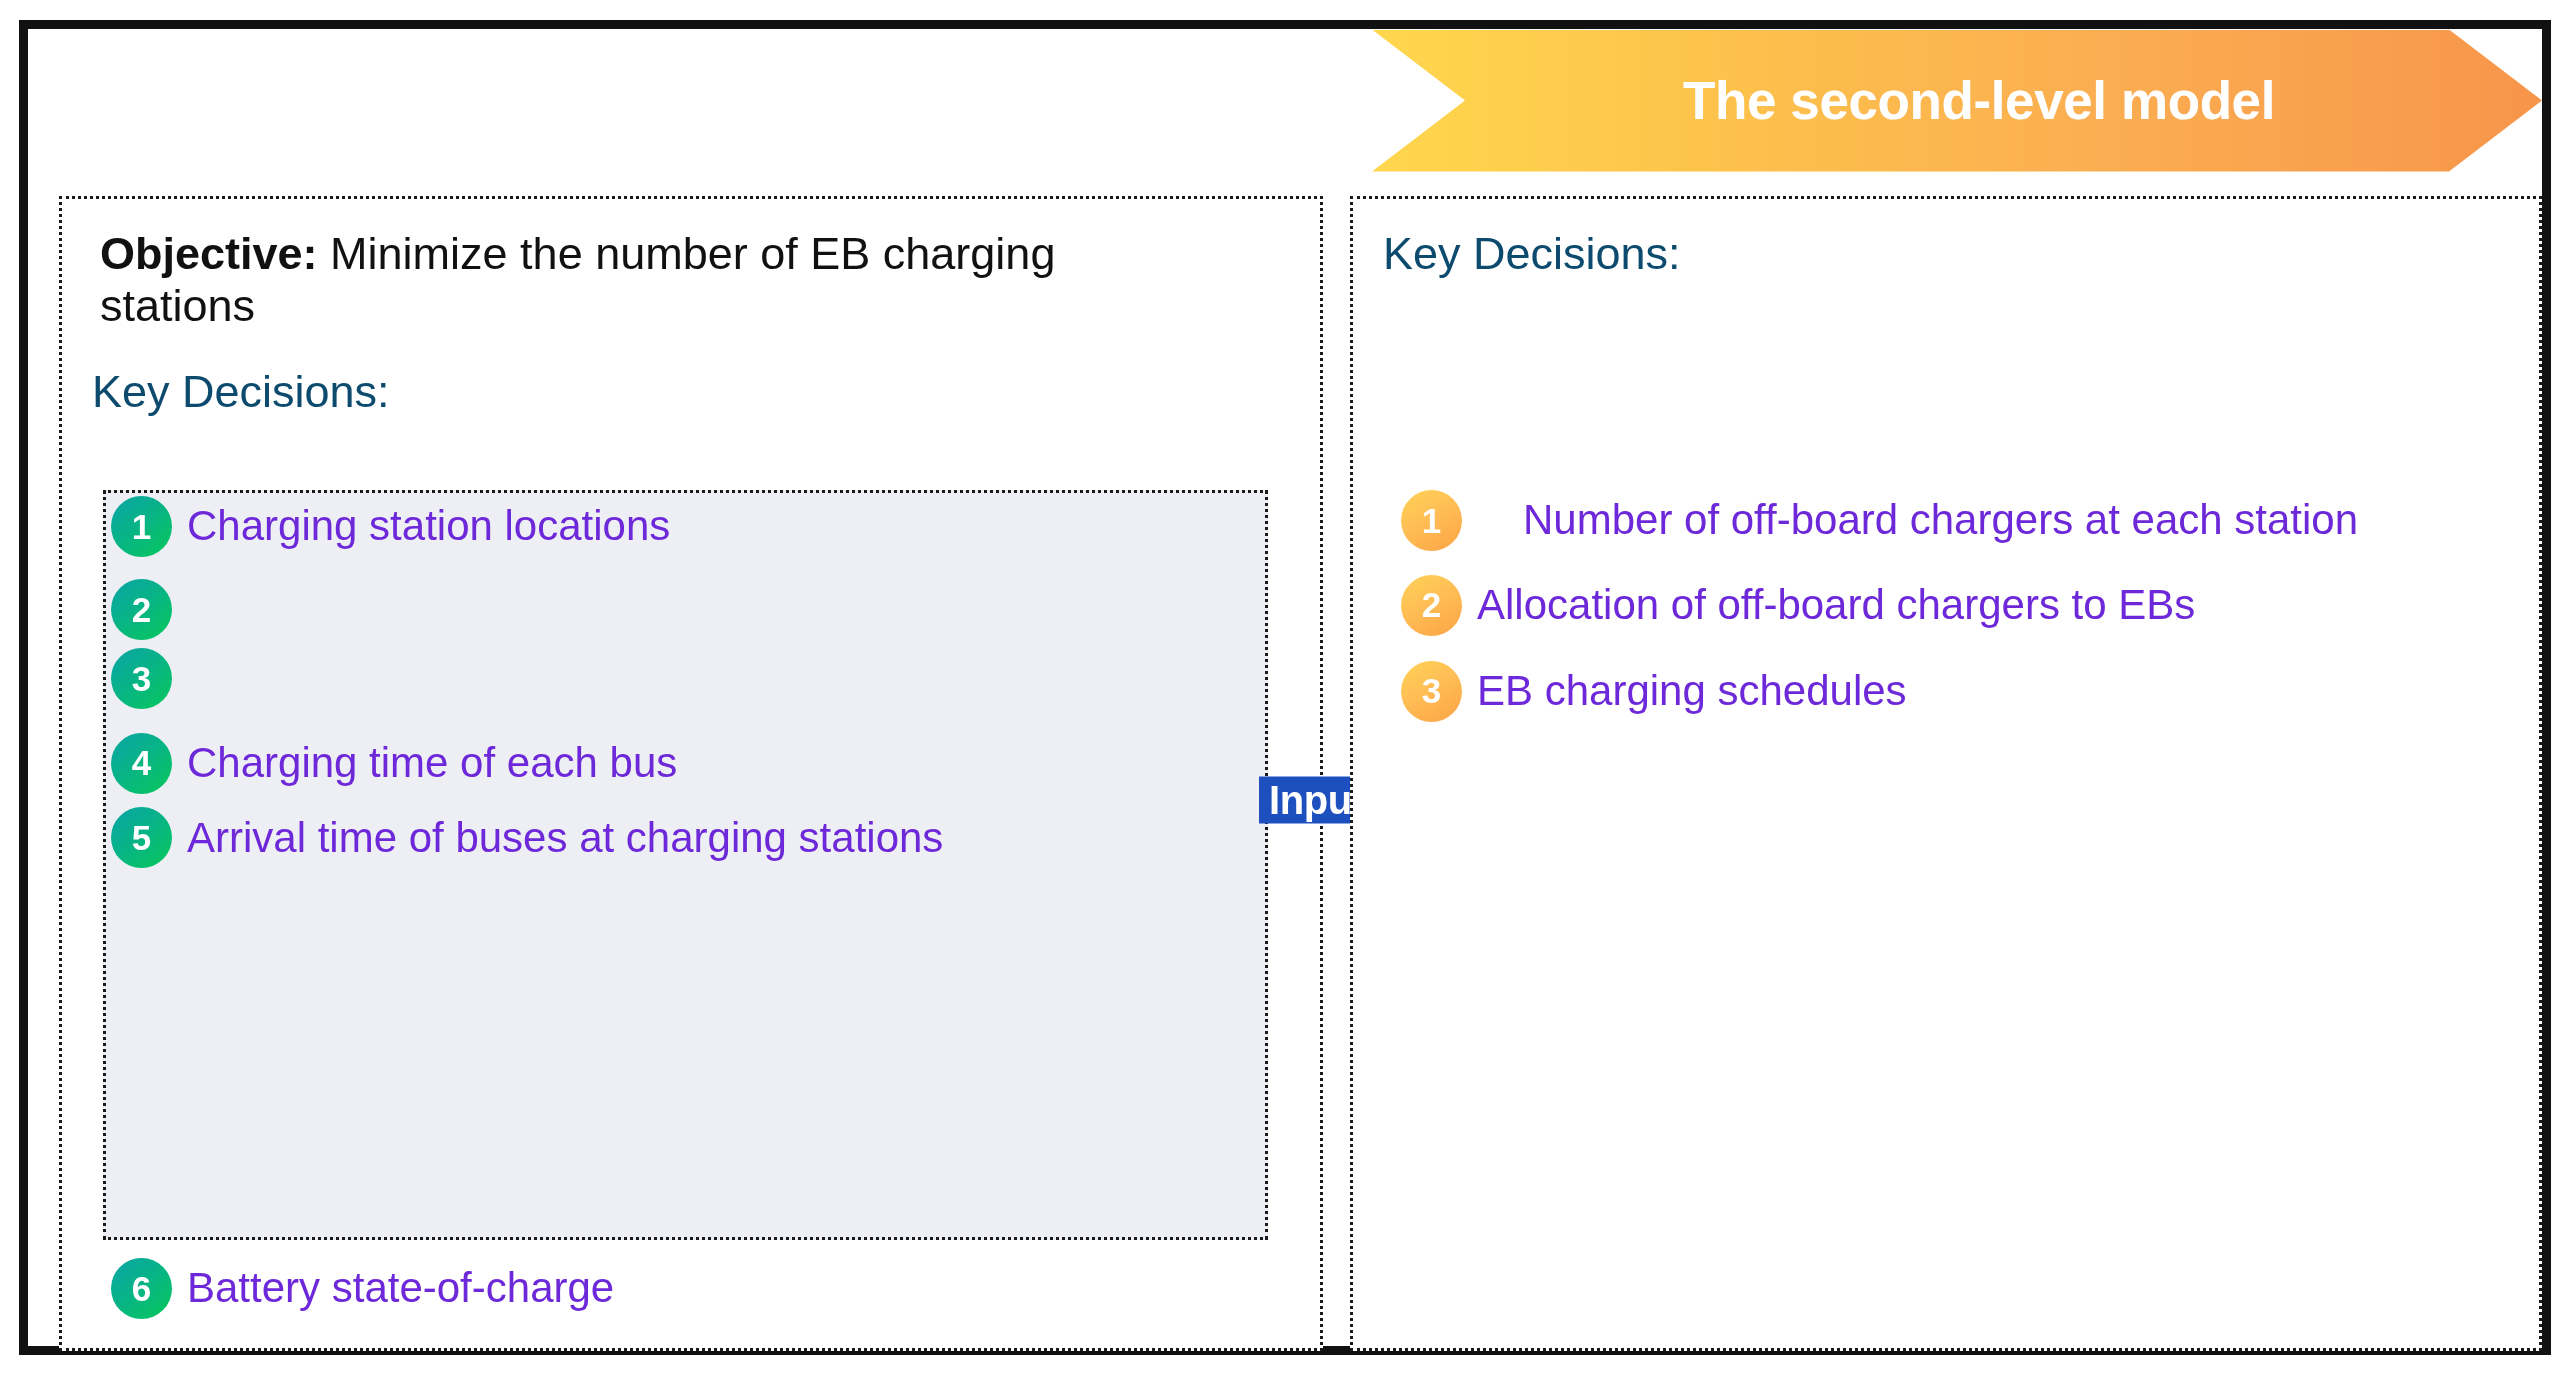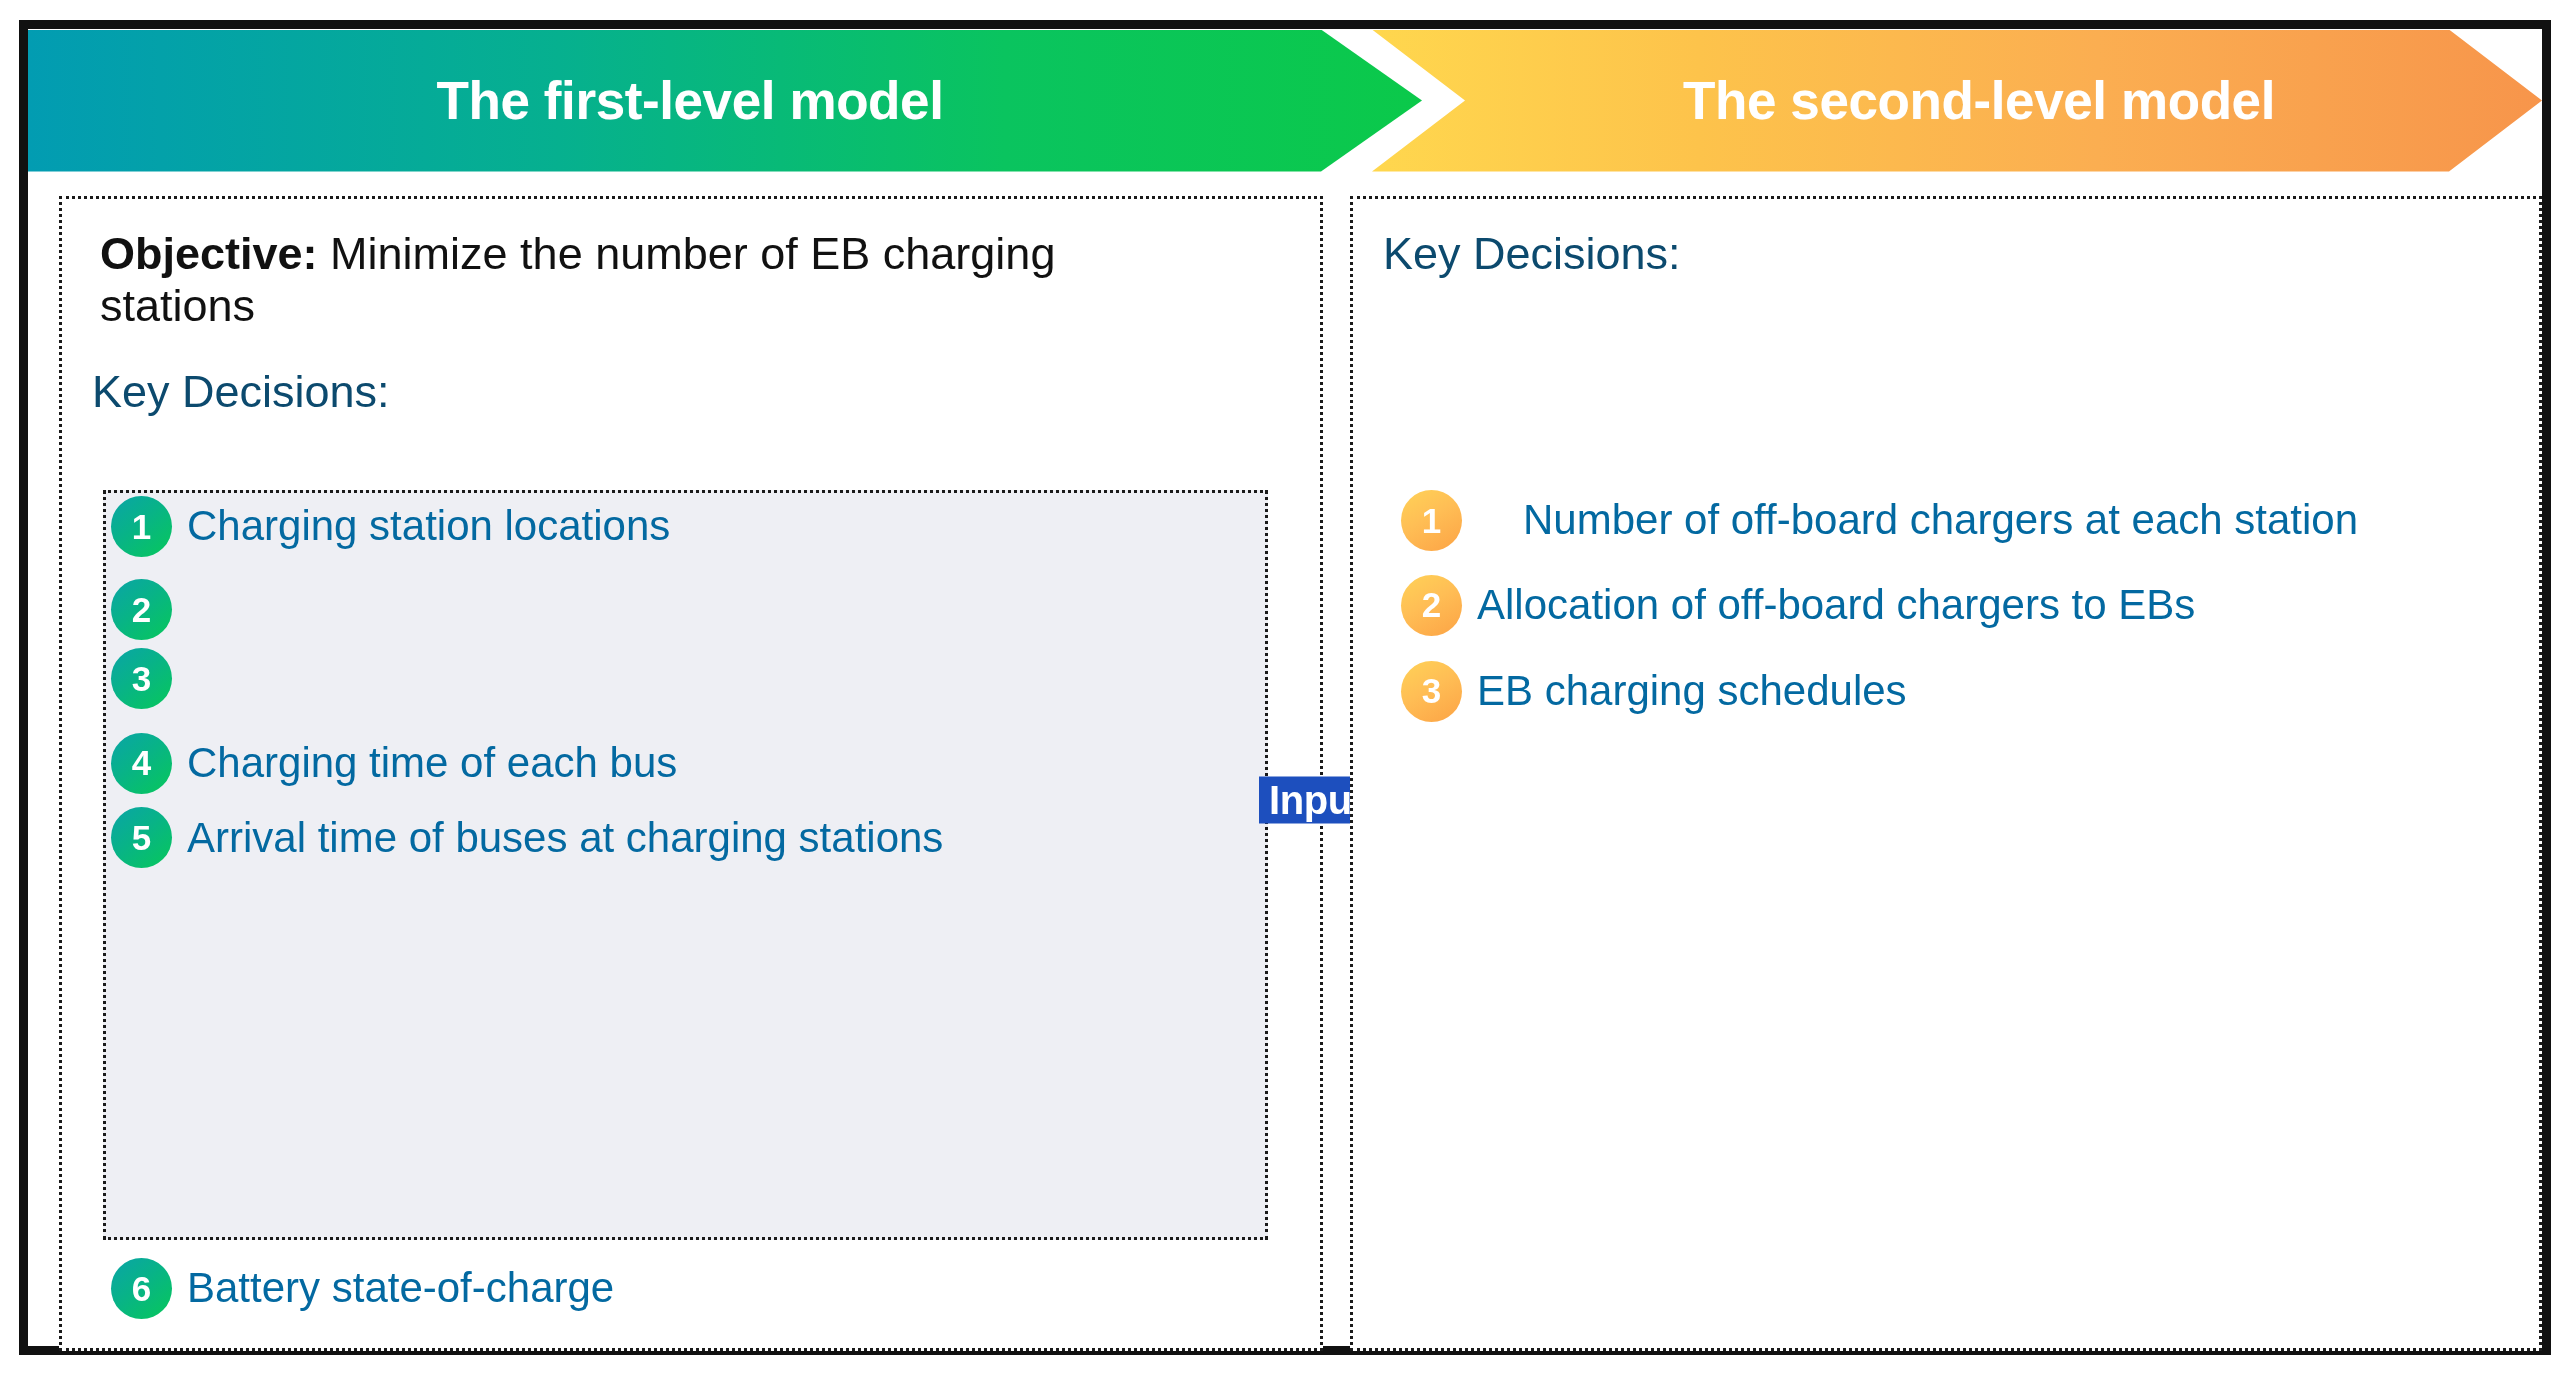--- a/index.html
+++ b/index.html
@@ -127,21 +127,21 @@
   }
   .badge.green{
     background:linear-gradient(140deg,#0aa4a8 0%,#08b387 45%,#07c85a 100%);
   }
   .badge.orange{
     background:linear-gradient(150deg,#ffd257 0%,#ffbe55 45%,#fca345 100%);
   }
   .item-text{
     font-size:42px;
     line-height:1.26;
-    color:#0369a1;
+    color:#6d28d9;
   }
 
   
   #items-left .item:nth-child(1){ margin-bottom:22px; }
   #items-left .item:nth-child(2){ margin-bottom:8.4px; }
   #items-left .item:nth-child(3){ margin-bottom:23.6px; }
   #items-left .item:nth-child(4){ margin-bottom:13.5px; }
   #items-left .item:nth-child(5){ margin-bottom:29px; }
 
   #items-right .item{ margin-bottom:23.6px; }
@@ -171,23 +171,20 @@
     padding-left:10px;
     letter-spacing:-0.4px;
   }
 </style>
 </head>
 <body>
 
 <div id="frame"></div>
 
 <div id="header">
-  <div id="chev-left" class="chev">
-    <span class="chev-title">The first-level model</span>
-  </div>
   <div id="chev-right" class="chev">
     <span class="chev-title">The second-level model</span>
   </div>
 </div>
 
 <div id="panel-left" class="panel">
   <div class="panel-inner">
     <p class="objective"><b>Objective:</b><span class="obj-text"> Minimize the number of EB charging stations</span></p>
     <p class="keydec">Key Decisions:</p>
   </div>

